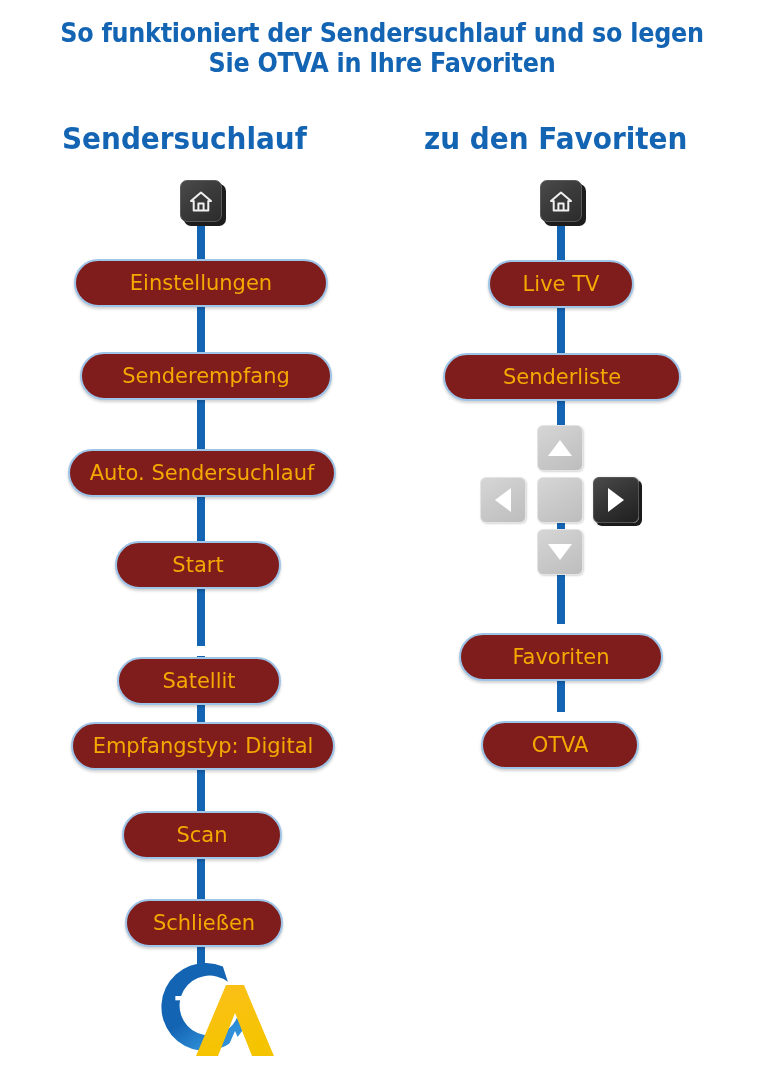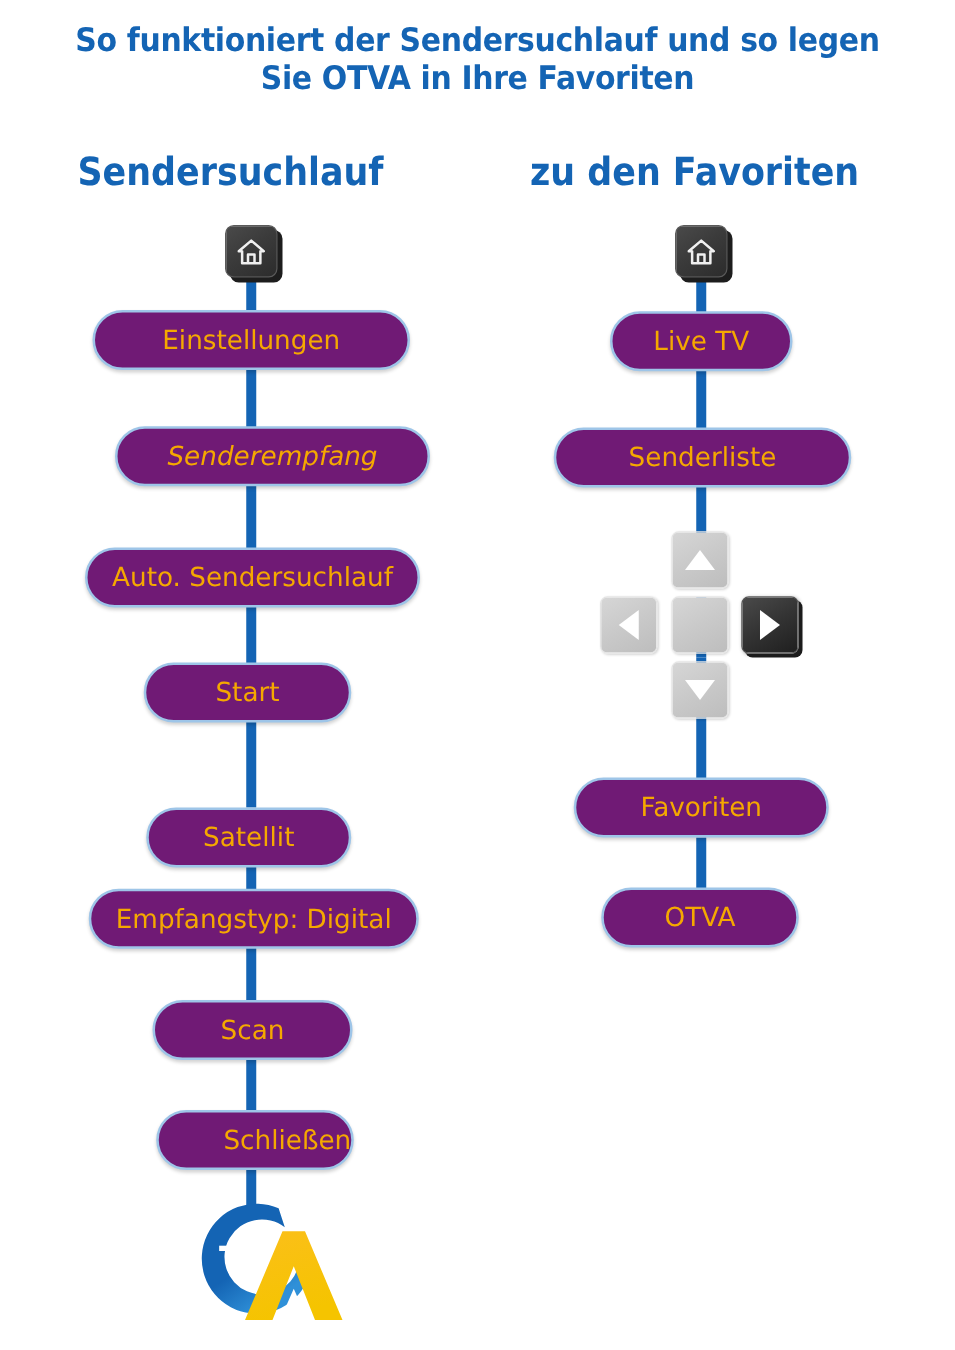--- a/index.html
+++ b/index.html
@@ -59,30 +59,31 @@
     width: 8px;
     background: #1464b4;
     z-index: 1;
   }
 
   
   .pill {
     position: absolute;
     height: 48px;
     box-sizing: border-box;
-    background: #701a75;
+    background: #7f1d1d;
     border: 2px solid #9ec5e8;
     border-radius: 26px;
     color: #f5a800;
     font-size: 21px;
     line-height: 44px;
     text-align: center;
     white-space: nowrap;
     z-index: 3;
     box-shadow: 0 2px 3px rgba(0,0,0,0.18);
+    margin-top: 11px;
   }
 
   
   .homekey {
     position: absolute;
     width: 42px;
     height: 42px;
     z-index: 3;
   }
   .homekey .shadow {
@@ -162,27 +163,27 @@
       <span>
         <svg width="24" height="23" viewBox="0 0 24 23">
           <path d="M12 2.5 L22 11 L19.3 11 L19.3 20.5 L4.7 20.5 L4.7 11 L2 11 Z" fill="none" stroke="#f0f0f0" stroke-width="2" stroke-linejoin="round"></path>
           <path d="M9.4 20.5 L9.4 13.6 L14.6 13.6 L14.6 20.5" fill="none" stroke="#f0f0f0" stroke-width="2" stroke-linejoin="round"></path>
         </svg>
       </span>
     </div>
   </div>
 
   <div class="pill" style="left:74px;  top:248px; width:254px;">Einstellungen</div>
-  <div class="pill" style="left:92px;  top:341px; width:252px;font-style:italic;">Senderempfang</div>
+  <div class="pill" style="left:80px;  top:341px; width:252px;">Senderempfang</div>
   <div class="pill" style="left:68px;  top:438px; width:268px;">Auto. Sendersuchlauf</div>
   <div class="pill" style="left:115px; top:530px; width:166px;">Start</div>
   <div class="pill" style="left:117px; top:646px; width:164px;">Satellit</div>
   <div class="pill" style="left:122px; top:800px; width:160px;">Scan</div>
   <div class="pill" style="left:71px;  top:711px; width:264px;">Empfangstyp: Digital</div>
-  <div class="pill" style="left:125px; top:888px; width:158px;text-align:right;">Schließen</div>
+  <div class="pill" style="left:125px; top:888px; width:158px;">Schließen</div>
 
   <div class="logo" style="left:140px; top:955px; width:140px; height:110px;">
     <svg width="140" height="110" viewBox="0 0 140 110">
       <defs>
         <linearGradient id="gBlue" x1="0" y1="0" x2="0.25" y2="1">
           <stop offset="0%" stop-color="#1464b4"></stop>
           <stop offset="60%" stop-color="#1464b4"></stop>
           <stop offset="100%" stop-color="#2f90d8"></stop>
         </linearGradient>
         <linearGradient id="gYel" x1="0" y1="0" x2="0.3" y2="1">

